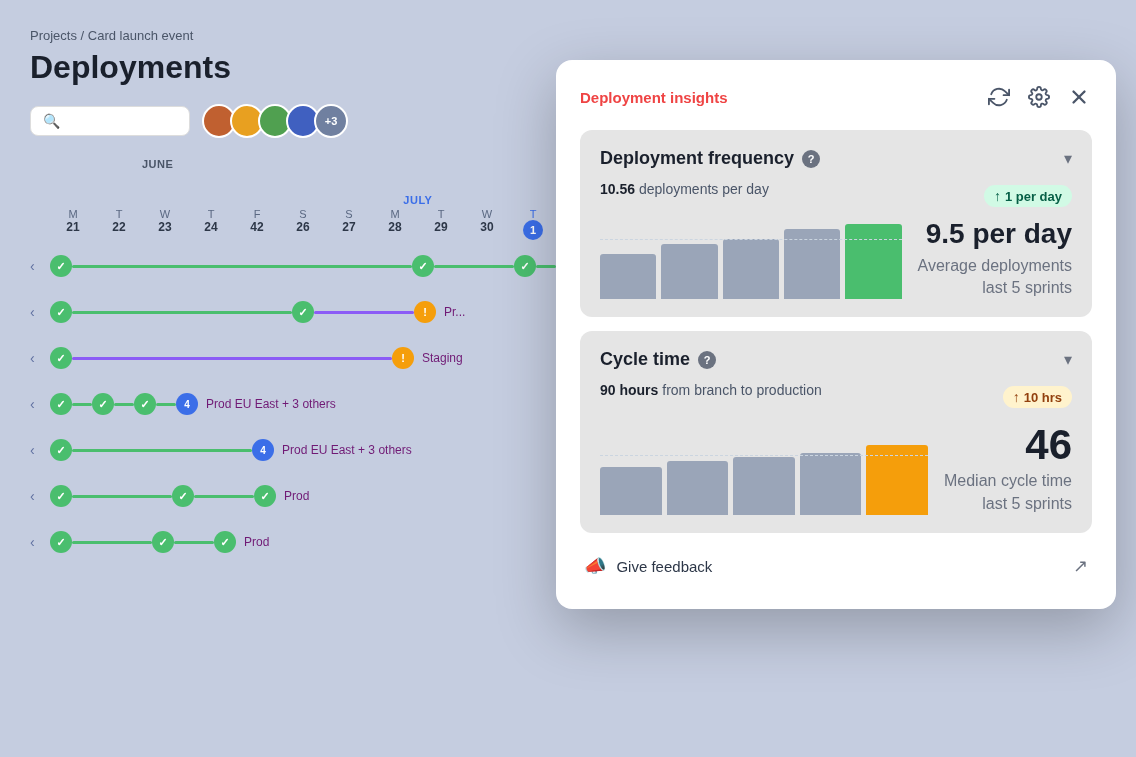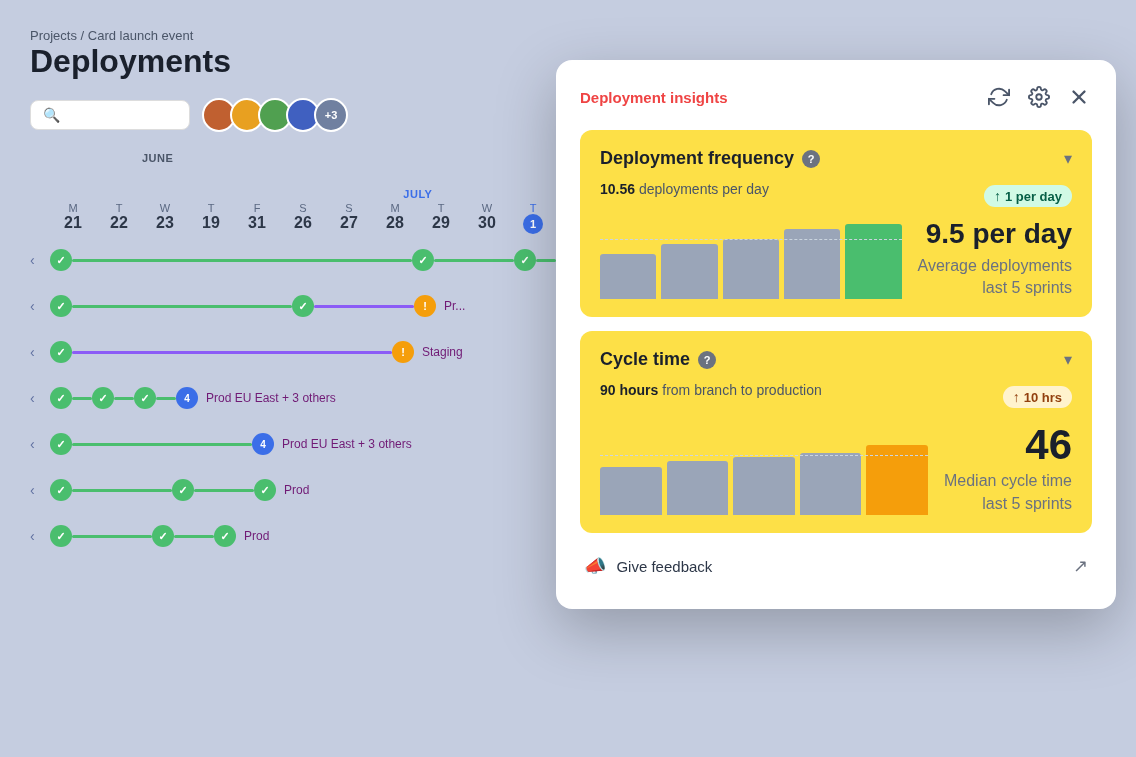--- a/index.html
+++ b/index.html
@@ -16,20 +16,21 @@
     .bg-board {
       position: absolute;
       inset: 0;
       background: #c5cde0;
       padding: 28px 30px;
     }
 
     .breadcrumb {
       font-size: 13px;
       color: #4a5568;
+      margin-bottom: 6px;
     }
 
     .page-title {
       font-size: 32px;
       font-weight: 700;
       color: #1a202c;
       margin-bottom: 18px;
     }
 
     .toolbar {
@@ -94,21 +95,21 @@
       width: 46px;
     }
 
     .day-letter {
       font-size: 11px;
       color: #5a6882;
       font-weight: 500;
     }
 
     .day-num {
-      font-size: 16px;
+      font-size: 12px;
       color: #2d3748;
       font-weight: 600;
     }
 
     .day-num.today {
       background: #3b6ee8;
       color: white;
       border-radius: 50%;
       width: 20px;
       height: 20px;
@@ -208,21 +209,21 @@
       color: #4a5568;
       font-size: 20px;
       display: flex;
       align-items: center;
       justify-content: center;
       padding: 2px;
     }
 
     
     .metric-card {
-      background: #fde047;
+      background: #e5e5e5;
       border-radius: 12px;
       padding: 18px 20px;
       margin-bottom: 14px;
     }
 
     .metric-header {
       display: flex;
       align-items: center;
       justify-content: space-between;
       margin-bottom: 12px;
@@ -413,25 +414,25 @@
     <div class="day-cell">
       <span class="day-letter">T</span>
       <span class="day-num">22</span>
     </div>
     <div class="day-cell">
       <span class="day-letter">W</span>
       <span class="day-num">23</span>
     </div>
     <div class="day-cell">
       <span class="day-letter">T</span>
-      <span class="day-num">19</span>
+      <span class="day-num">24</span>
     </div>
     <div class="day-cell">
       <span class="day-letter">F</span>
-      <span class="day-num">31</span>
+      <span class="day-num">42</span>
     </div>
     <div class="day-cell">
       <span class="day-letter">S</span>
       <span class="day-num">26</span>
     </div>
     <div class="day-cell">
       <span class="day-letter">S</span>
       <span class="day-num">27</span>
     </div>
     <div class="day-cell">

